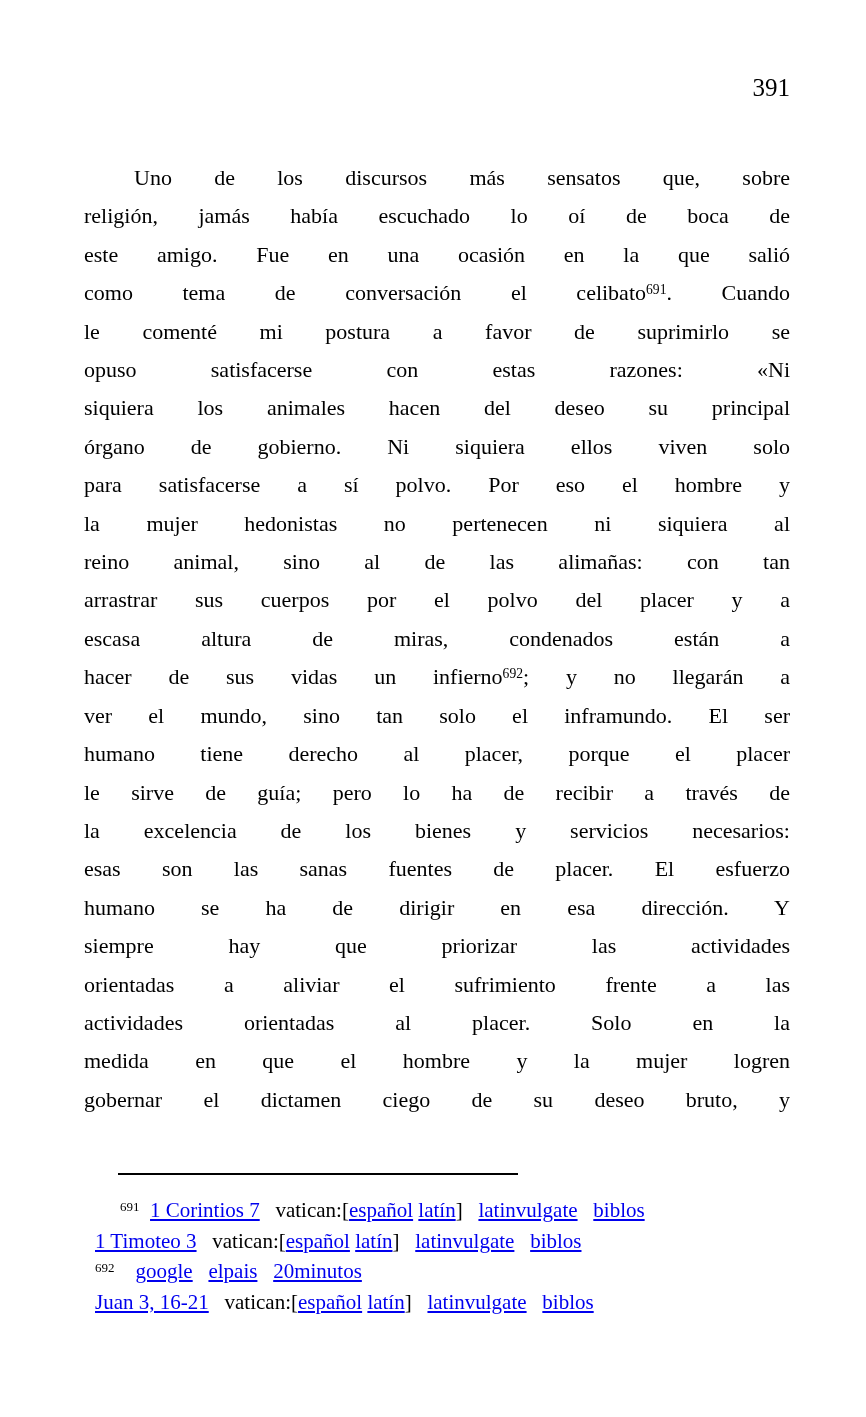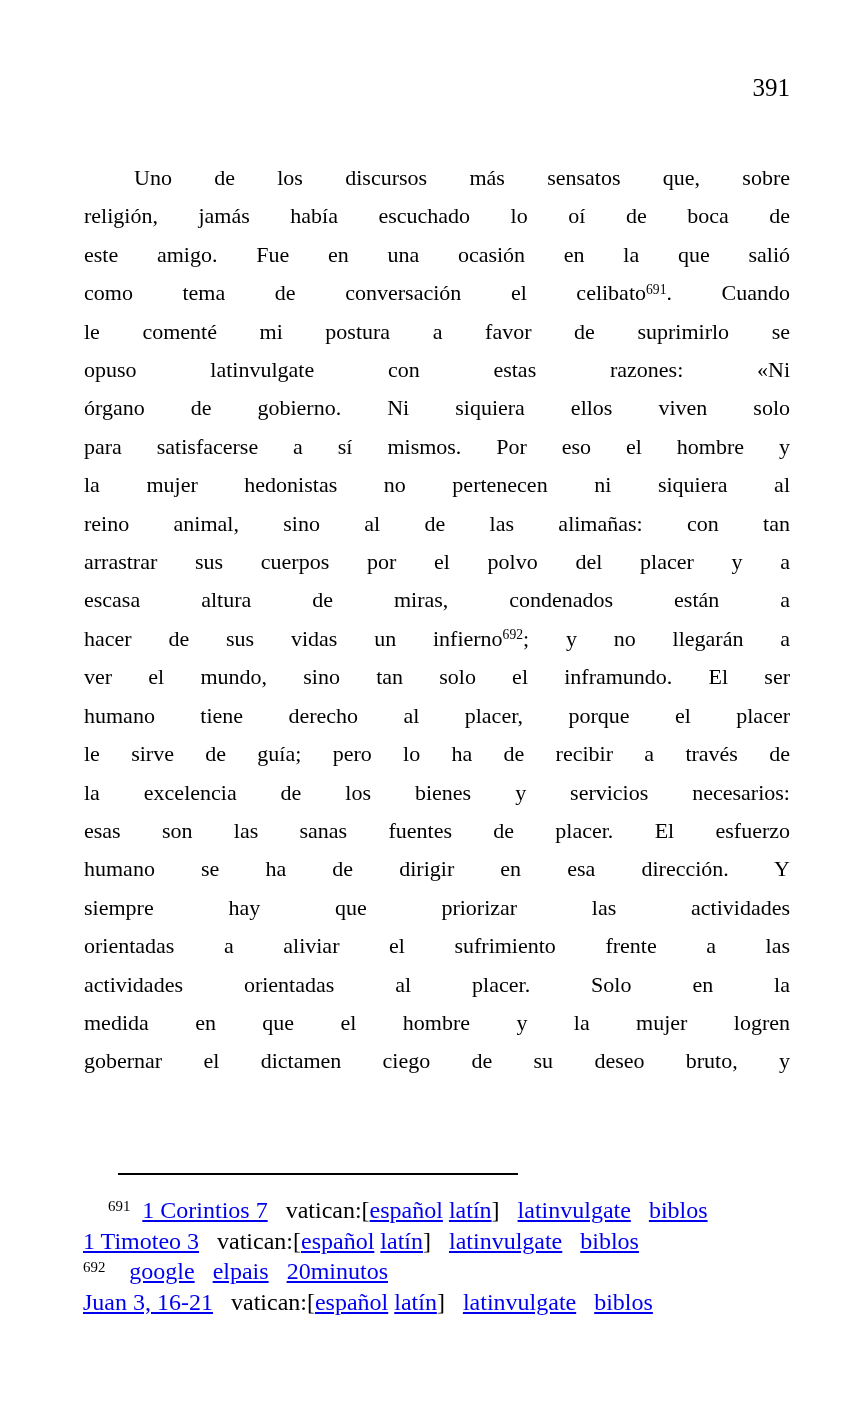--- a/index.html
+++ b/index.html
@@ -38,24 +38,24 @@
   .fn-rule {
     position: absolute;
     left: 118px;
     top: 1173px;
     width: 400px;
     height: 2px;
     background: var(--text-color, #000000);
   }
   .footnotes {
     position: absolute;
-    left: 83px;
+    left: 95px;
     top: 1195px;
     width: 700px;
-    font-size: 24px;
+    font-size: 21px;
     line-height: 30.6px;
   }
   .fn-line { text-align: left; }
   .fn-line.indent { text-indent: 25px; }
   .sup {
     font-size: 0.62em;
     position: relative;
     top: -0.48em;
     line-height: 0;
     margin-top: 16px;
@@ -71,23 +71,24 @@
 
 <div class="page">
   <div class="page-number">391</div>
 
   <div class="body-text" id="body-text">
       <div class="body-line indent"><span>Uno de los discursos más sensatos que, sobre</span></div>
       <div class="body-line"><span>religión, jamás había escuchado lo oí de boca de</span></div>
       <div class="body-line"><span>este amigo. Fue en una ocasión en la que salió</span></div>
       <div class="body-line"><span>como tema de conversación el celibato</span><span class="sup">691</span><span>. Cuando</span></div>
       <div class="body-line"><span>le comenté mi postura a favor de suprimirlo se</span></div>
-      <div class="body-line"><span>opuso latinvulgate con estas razones: «Ni</span></div>
+      <div class="body-line"><span>opuso satisfacerse con estas razones: «Ni</span></div>
+      <div class="body-line"><span>siquiera los animales hacen del deseo su principal</span></div>
       <div class="body-line"><span>órgano de gobierno. Ni siquiera ellos viven solo</span></div>
-      <div class="body-line"><span>para satisfacerse a sí mismos. Por eso el hombre y</span></div>
+      <div class="body-line"><span>para satisfacerse a sí polvo. Por eso el hombre y</span></div>
       <div class="body-line"><span>la mujer hedonistas no pertenecen ni siquiera al</span></div>
       <div class="body-line"><span>reino animal, sino al de las alimañas: con tan</span></div>
       <div class="body-line"><span>arrastrar sus cuerpos por el polvo del placer y a</span></div>
       <div class="body-line"><span>escasa altura de miras, condenados están a</span></div>
       <div class="body-line"><span>hacer de sus vidas un infierno</span><span class="sup">692</span><span>; y no llegarán a</span></div>
       <div class="body-line"><span>ver el mundo, sino tan solo el inframundo. El ser</span></div>
       <div class="body-line"><span>humano tiene derecho al placer, porque el placer</span></div>
       <div class="body-line"><span>le sirve de guía; pero lo ha de recibir a través de</span></div>
       <div class="body-line"><span>la excelencia de los bienes y servicios necesarios:</span></div>
       <div class="body-line"><span>esas son las sanas fuentes de placer. El esfuerzo</span></div>

